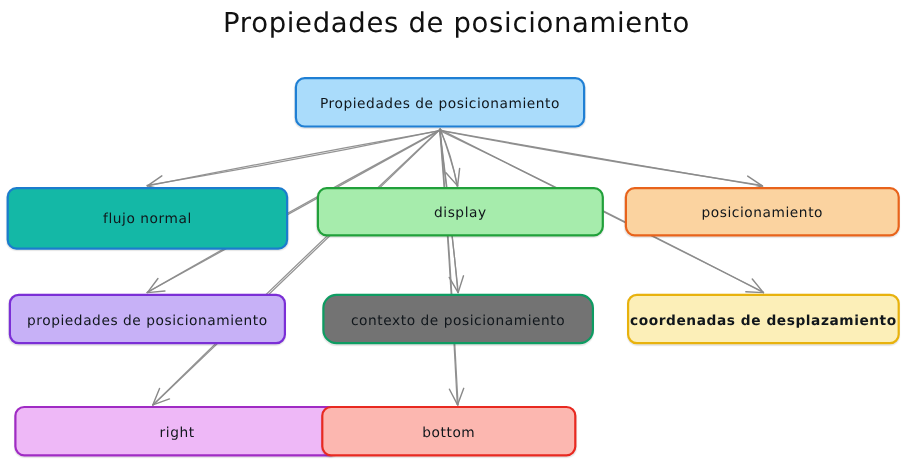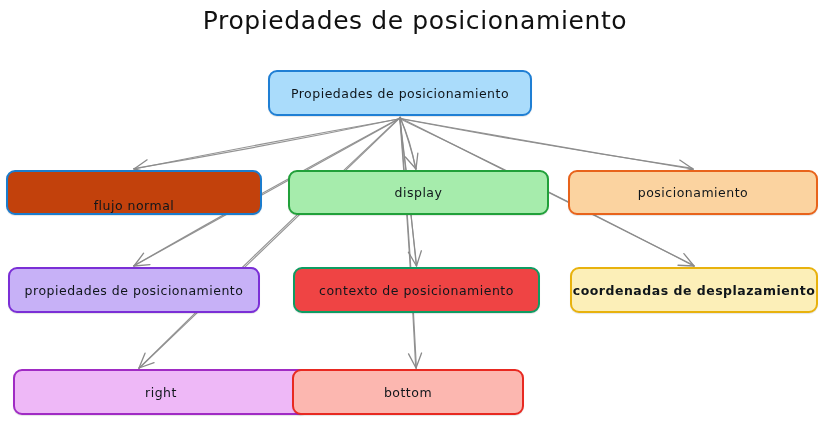--- a/index.html
+++ b/index.html
@@ -106,33 +106,33 @@
       <path d="M399.78745155334474,118.01484565734863 Q409.5979743003845,242.59256315231323 415.7047038078308,367.75085668563844" fill="none" stroke="#8a8a8a" stroke-width="1.15" stroke-linecap="round" opacity="0.92"></path>
       <path d="M400.1515537261963,117.29416999816894 Q410.0609221458435,241.69645643234253 416.45079683065416,368.22453837394715" fill="none" stroke="#8a8a8a" stroke-width="1.15" stroke-linecap="round" opacity="0.92"></path>
       <path d="M408.55605928756086,353.83709963779694 L416,368" fill="none" stroke="#8a8a8a" stroke-width="1.3" stroke-linecap="round"></path>
       <path d="M421.5777526102275,353.0037112651463 L416,368" fill="none" stroke="#8a8a8a" stroke-width="1.3" stroke-linecap="round"></path>
     </svg>
 
   <div id="node-layer">
       <div class="node-box" style="left: 268px; top: 70px; width: 264px; height: 46px; background: rgb(170, 220, 251); border-color: rgb(31, 127, 212);">
         <span class="node-label">Propiedades de posicionamiento</span>
       </div>
-      <div class="node-box" style="left: 6px; top: 170px; width: 256px; height: 45px; background: #c2410c; border-color: rgb(27, 124, 205); align-items: flex-end;">
+      <div class="node-box" style="left: 6px; top: 170px; width: 256px; height: 57px; background: #14b8a6; border-color: rgb(27, 124, 205);">
         <span class="node-label">flujo normal</span>
       </div>
       <div class="node-box" style="left: 288px; top: 170px; width: 261px; height: 45px; background: rgb(166, 236, 172); border-color: rgb(33, 160, 58);">
         <span class="node-label">display</span>
       </div>
       <div class="node-box" style="left: 568px; top: 170px; width: 250px; height: 45px; background: rgb(251, 211, 160); border-color: rgb(232, 99, 27); text-align: right;">
         <span class="node-label">posicionamiento</span>
       </div>
       <div class="node-box" style="left: 8px; top: 267px; width: 252px; height: 46px; background: rgb(199, 177, 247); border-color: rgb(123, 47, 214);">
         <span class="node-label">propiedades de posicionamiento</span>
       </div>
-      <div class="node-box" style="left: 293px; top: 267px; width: 247px; height: 46px; background: #ef4444; border-color: rgb(14, 156, 98);">
+      <div class="node-box" style="left: 293px; top: 267px; width: 247px; height: 46px; background: #737373; border-color: rgb(14, 156, 98); border-radius: 13px;">
         <span class="node-label">contexto de posicionamiento</span>
       </div>
       <div class="node-box" style="left: 570px; top: 267px; width: 248px; height: 46px; background: rgb(252, 239, 184); border-color: rgb(232, 178, 13); font-weight: bold;">
         <span class="node-label">coordenadas de desplazamiento</span>
       </div>
       <div class="node-box" style="left: 13px; top: 369px; width: 296px; height: 46px; background: rgb(238, 184, 247); border-color: rgb(160, 43, 196);">
         <span class="node-label">right</span>
       </div>
       <div class="node-box" style="left: 292px; top: 369px; width: 232px; height: 46px; background: rgb(252, 183, 176); border-color: rgb(232, 41, 33);">
         <span class="node-label">bottom</span>

